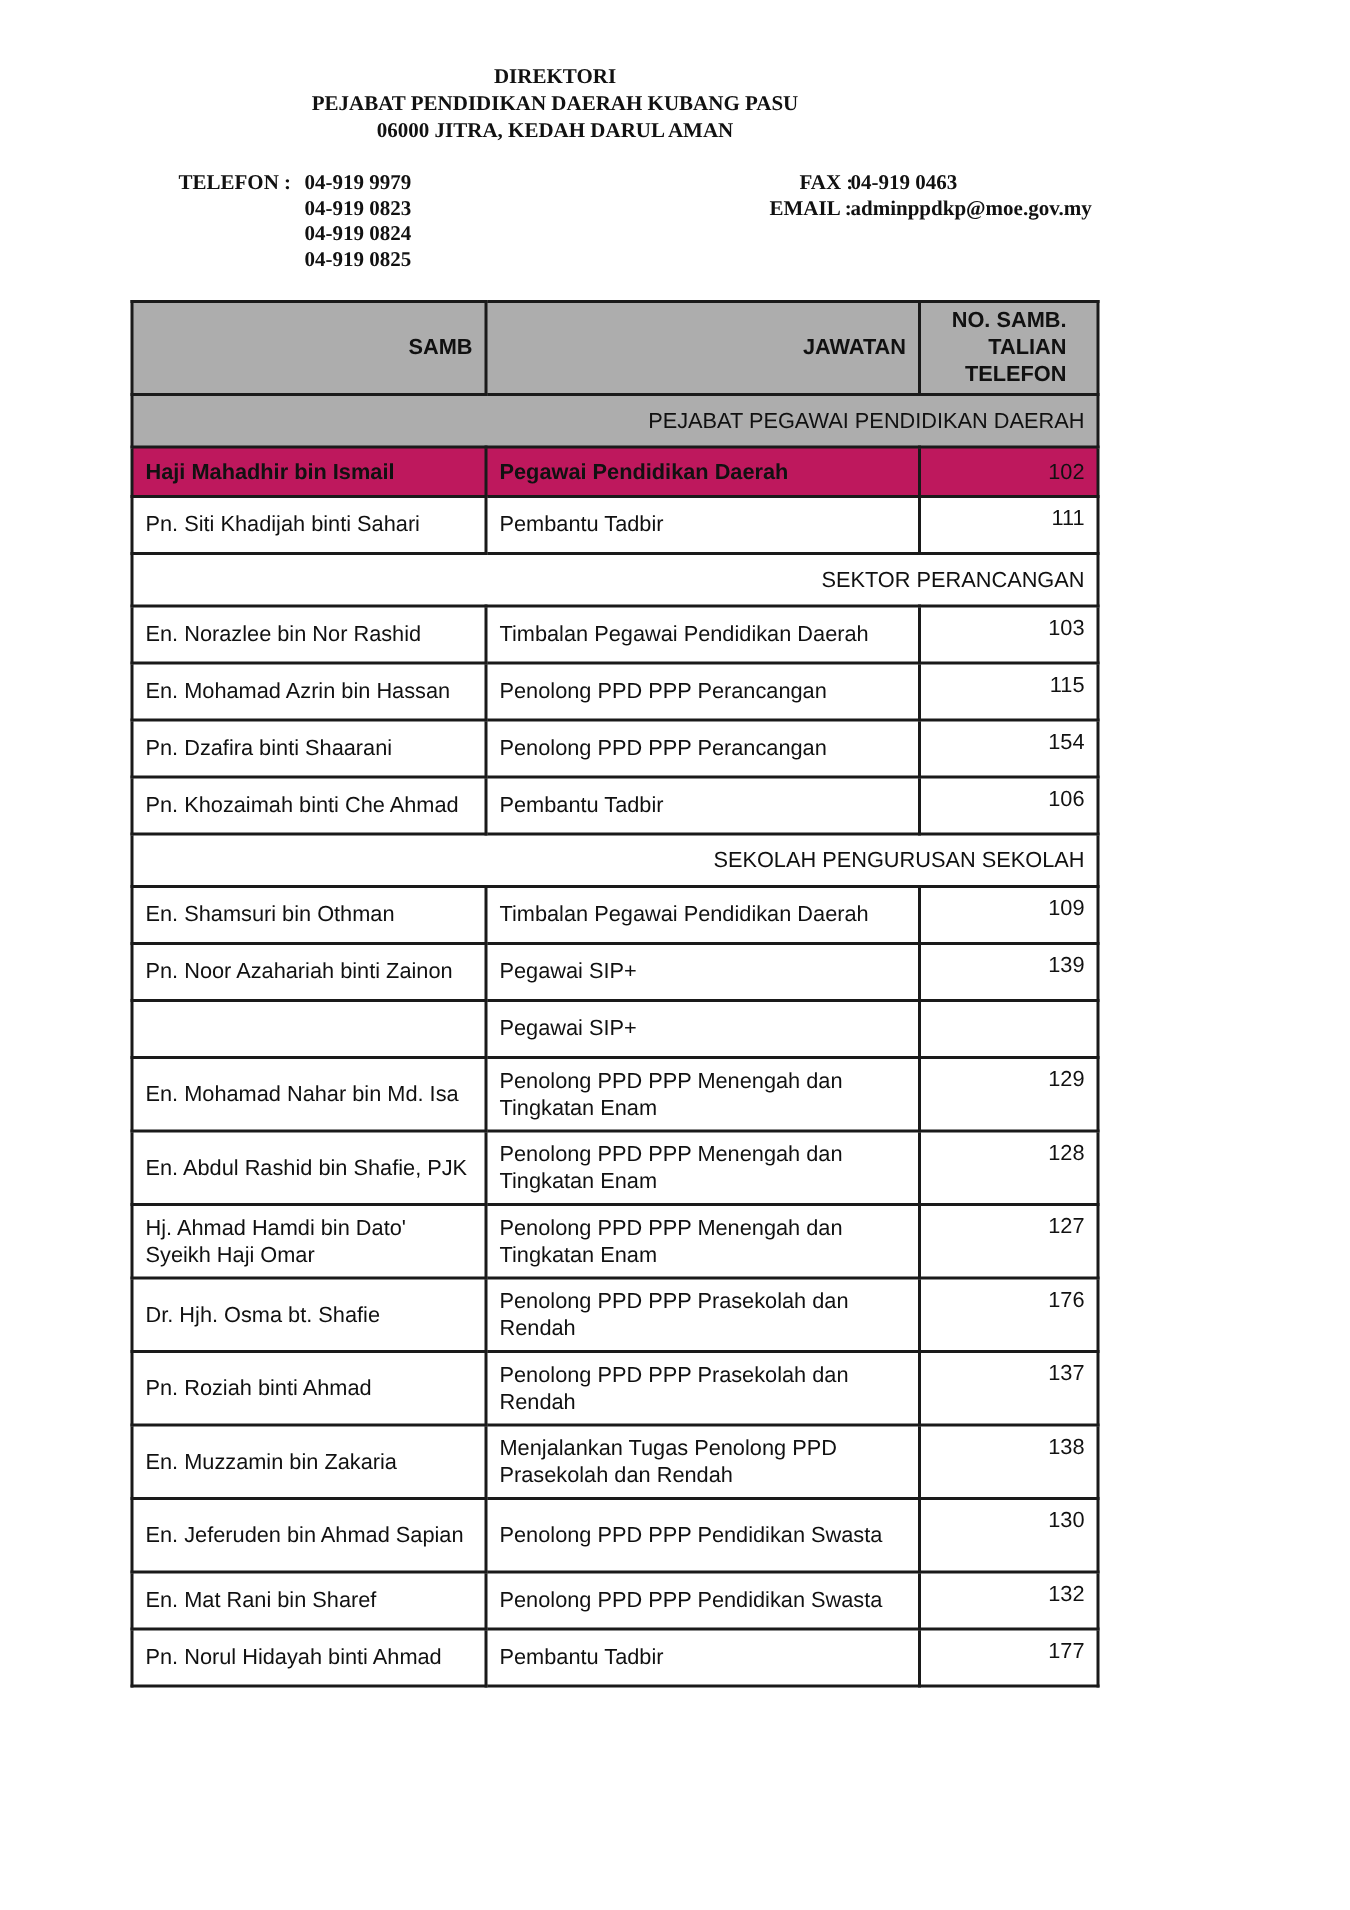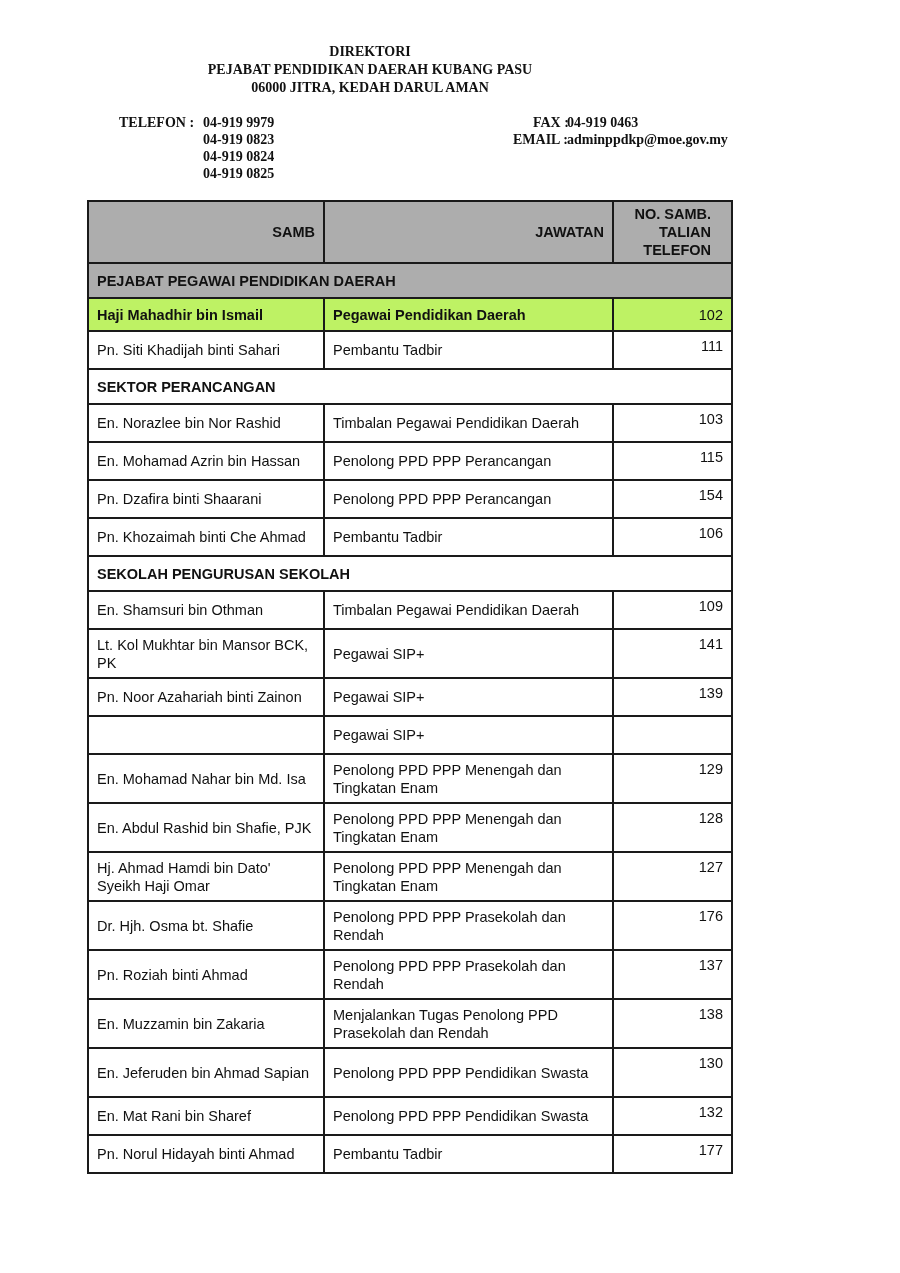--- a/index.html
+++ b/index.html
@@ -9,25 +9,25 @@
   .contact { position: absolute; font-family: "Liberation Serif", serif; font-weight: bold; font-size: 14px; line-height: 17px; }
   .contact .lbl { position: absolute; white-space: nowrap; margin-left: 23px; }
   .contact .val { position: absolute; white-space: nowrap; }
   table.dir { position: absolute; left: 87px; top: 200px; width: 644px; border-collapse: collapse;
               font-family: "Liberation Sans", sans-serif; font-size: 14.5px; table-layout: fixed; }
   table.dir td, table.dir th { border: 2px solid #1a1a1a; padding: 0 8px; vertical-align: middle; line-height: 18px; }
   table.dir col.c1 { width: 236px; }
   table.dir col.c2 { width: 289px; }
   table.dir col.c3 { width: 119px; }
   .hdr th { background: #adadad; font-weight: bold; text-align: right; height: 60px; line-height: 17px; }
-  .sec td { text-align: left; font-weight: bold; height: 33px; }
+  .sec td { text-align: right; font-weight: normal; height: 33px; }
   .sec.gray td { background: #adadad; }
   .row td { height: 31px; }
   .row.tall td { height: 42px; }
-  .row.bold td { background: #bef264; font-weight: bold; }
+  .row.bold td { background: #be185d; font-weight: bold; }
   .row td.ext { text-align: right; vertical-align: top; padding-top: 5px; }
   .row.bold td.ext { font-weight: normal; vertical-align: middle; padding-top: 0; }
 </style>
 </head>
 <body>
 
 <div class="head" style="top:43px;">DIREKTORI</div>
 <div class="head" style="top:61px;">PEJABAT PENDIDIKAN DAERAH KUBANG PASU</div>
 <div class="head" style="top:79px;">06000 JITRA, KEDAH DARUL AMAN</div>
 
@@ -94,25 +94,20 @@
         <td class="ext">106</td>
       </tr>
       <tr class="sec">
         <td colspan="3">SEKOLAH PENGURUSAN SEKOLAH</td>
       </tr>
       <tr class="row">
         <td>En. Shamsuri bin Othman</td>
         <td>Timbalan Pegawai Pendidikan Daerah</td>
         <td class="ext">109</td>
       </tr>
-      <tr class="row tall">
-        <td>Lt. Kol Mukhtar bin Mansor BCK, PK</td>
-        <td>Pegawai SIP+</td>
-        <td class="ext">141</td>
-      </tr>
       <tr class="row">
         <td>Pn. Noor Azahariah binti Zainon</td>
         <td>Pegawai SIP+</td>
         <td class="ext">139</td>
       </tr>
       <tr class="row">
         <td></td>
         <td>Pegawai SIP+</td>
         <td class="ext"></td>
       </tr>

